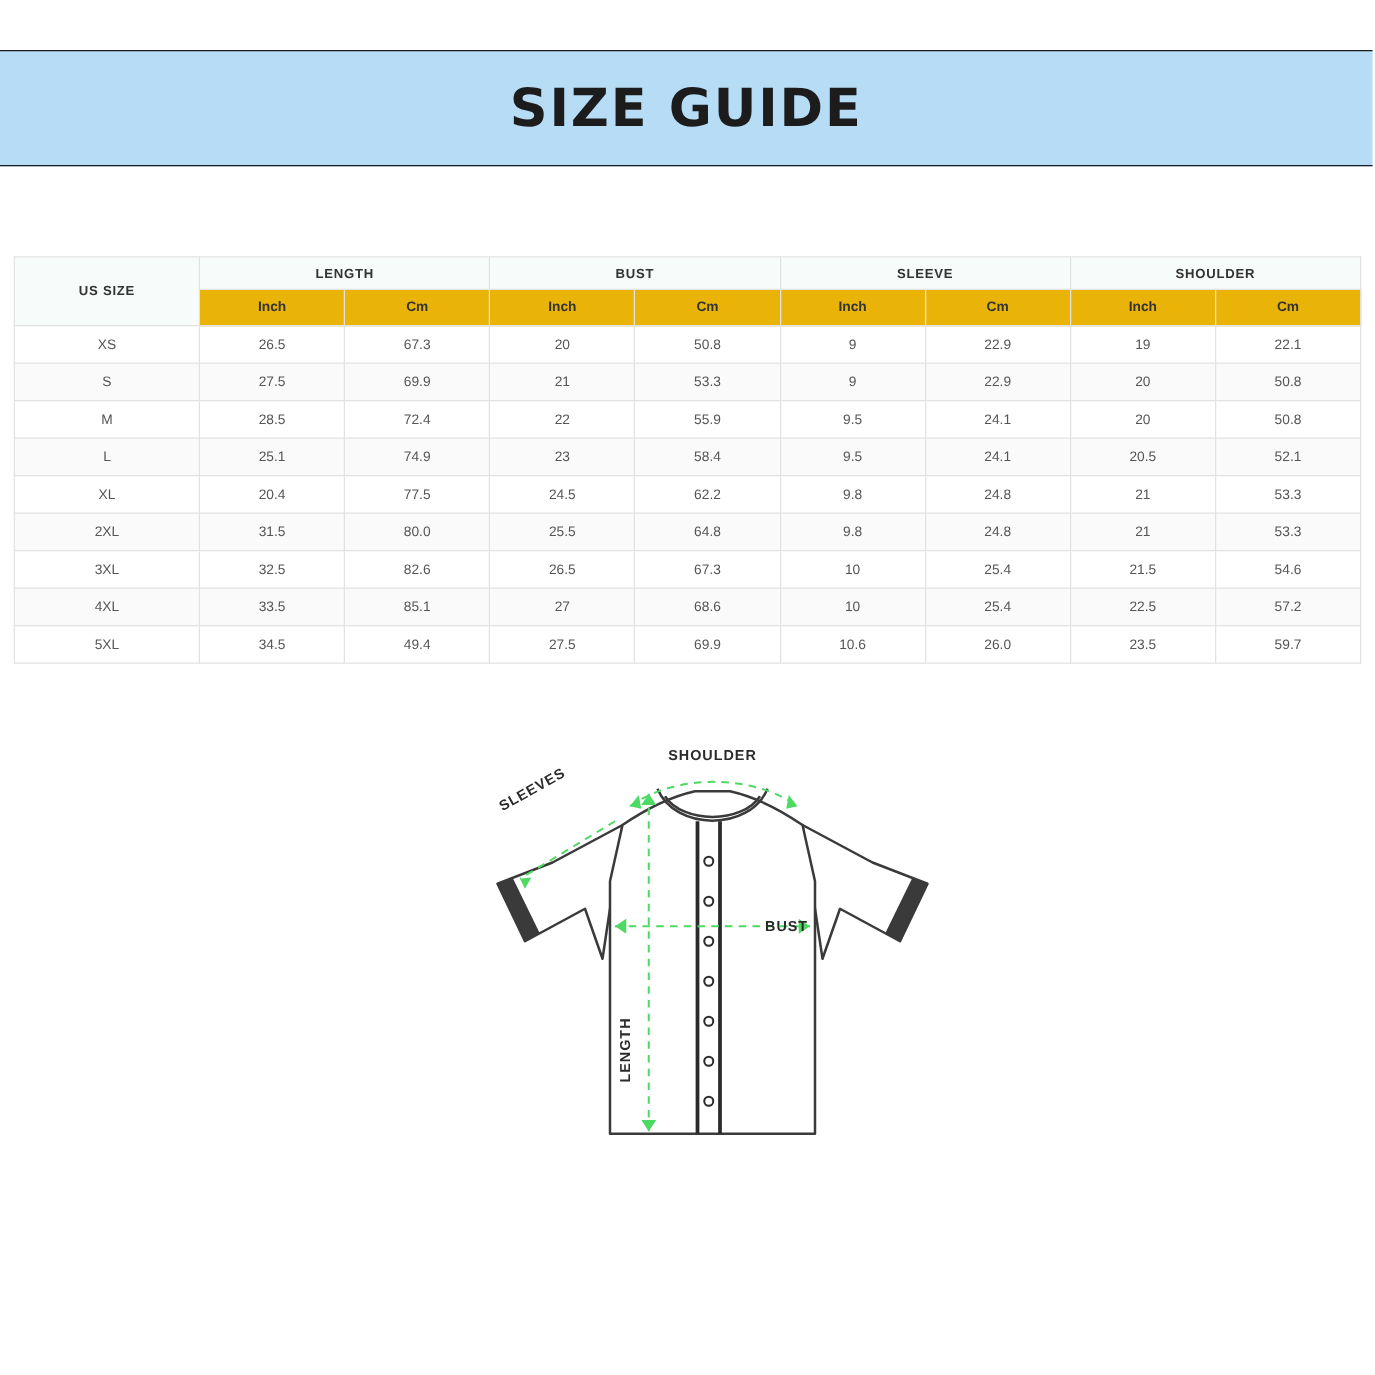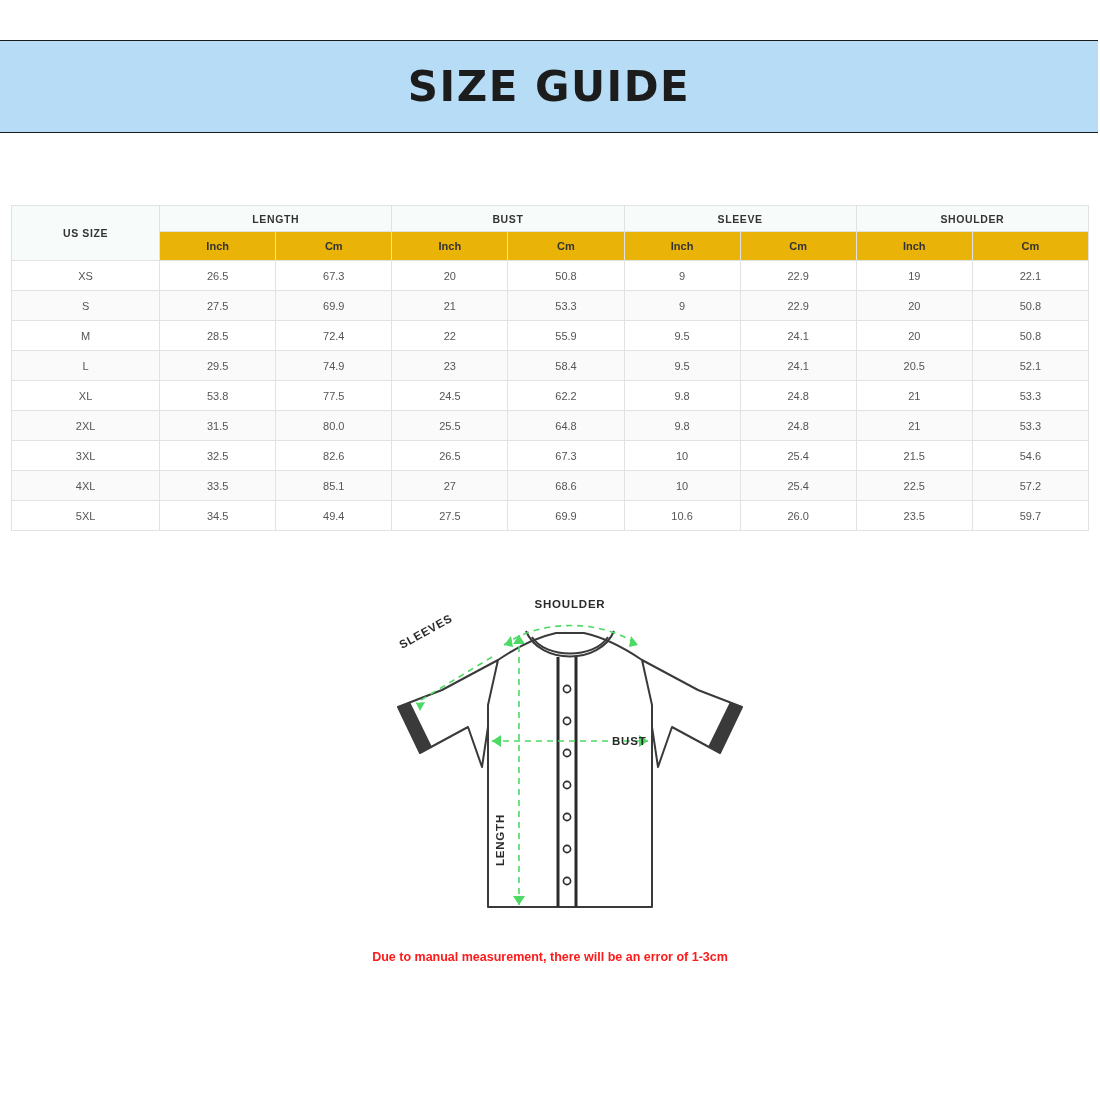--- a/index.html
+++ b/index.html
@@ -187,32 +187,32 @@
             <td>72.4</td>
             <td>22</td>
             <td>55.9</td>
             <td>9.5</td>
             <td>24.1</td>
             <td>20</td>
             <td>50.8</td>
           </tr>
           <tr>
             <td class="size-cell">L</td>
-            <td>29.5</td>
+            <td>25.1</td>
             <td>74.9</td>
             <td>23</td>
             <td>58.4</td>
             <td>9.5</td>
             <td>24.1</td>
             <td>20.5</td>
             <td>52.1</td>
           </tr>
           <tr>
             <td class="size-cell">XL</td>
-            <td>53.8</td>
+            <td>20.4</td>
             <td>77.5</td>
             <td>24.5</td>
             <td>62.2</td>
             <td>9.8</td>
             <td>24.8</td>
             <td>21</td>
             <td>53.3</td>
           </tr>
           <tr>
             <td class="size-cell">2XL</td>
@@ -323,14 +323,13 @@
       <polygon points="139,50 133,59 145,59" fill="#4cd964"></polygon>
       <polygon points="139,320 133,311 145,311" fill="#4cd964"></polygon>
 
       <text class="label-txt" x="190" y="23" font-size="11.5" letter-spacing="0.8" text-anchor="middle">SHOULDER</text>
       <text class="label-txt" x="22" y="64" font-size="11.5" letter-spacing="0.8" transform="rotate(-29 22 64)">SLEEVES</text>
       <text class="label-txt" x="232" y="160" font-size="11.5" letter-spacing="0.8">BUST</text>
       <text class="label-txt" x="124" y="255" font-size="11.5" letter-spacing="0.8" transform="rotate(-90 124 255)" text-anchor="middle">LENGTH</text>
     </svg>
   </div>
 
-  <div class="note">Due to manual measurement, there will be an error of 1-3cm</div>
 </div>
 
 </body></html>

